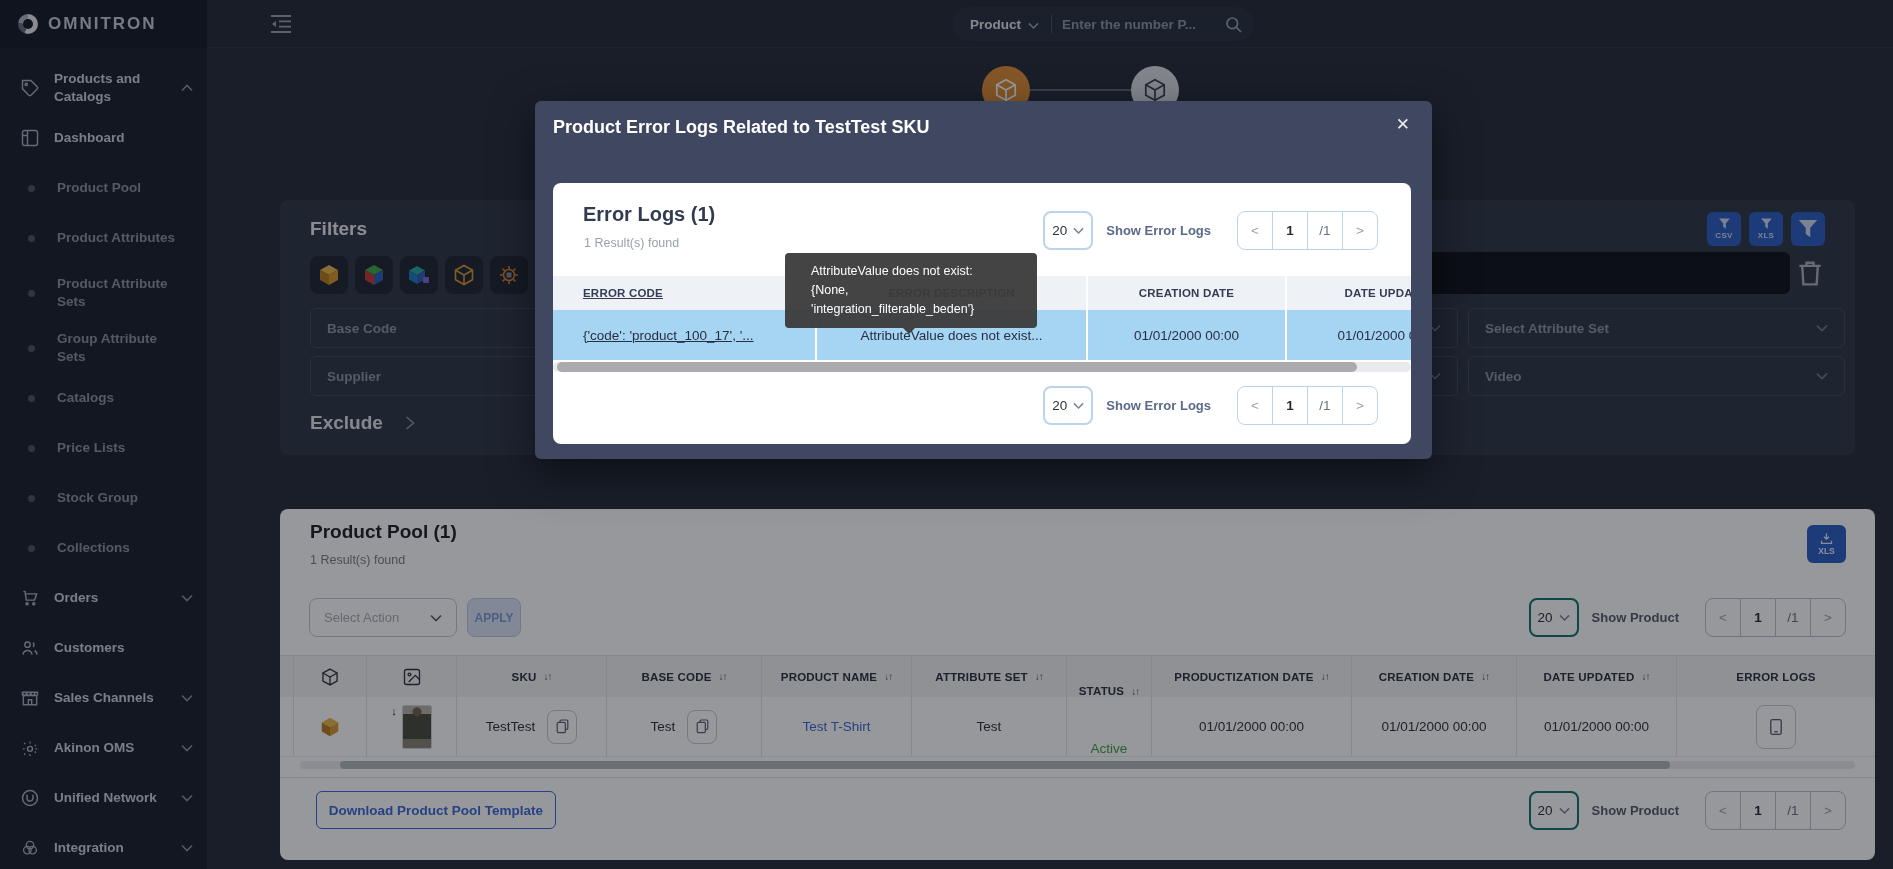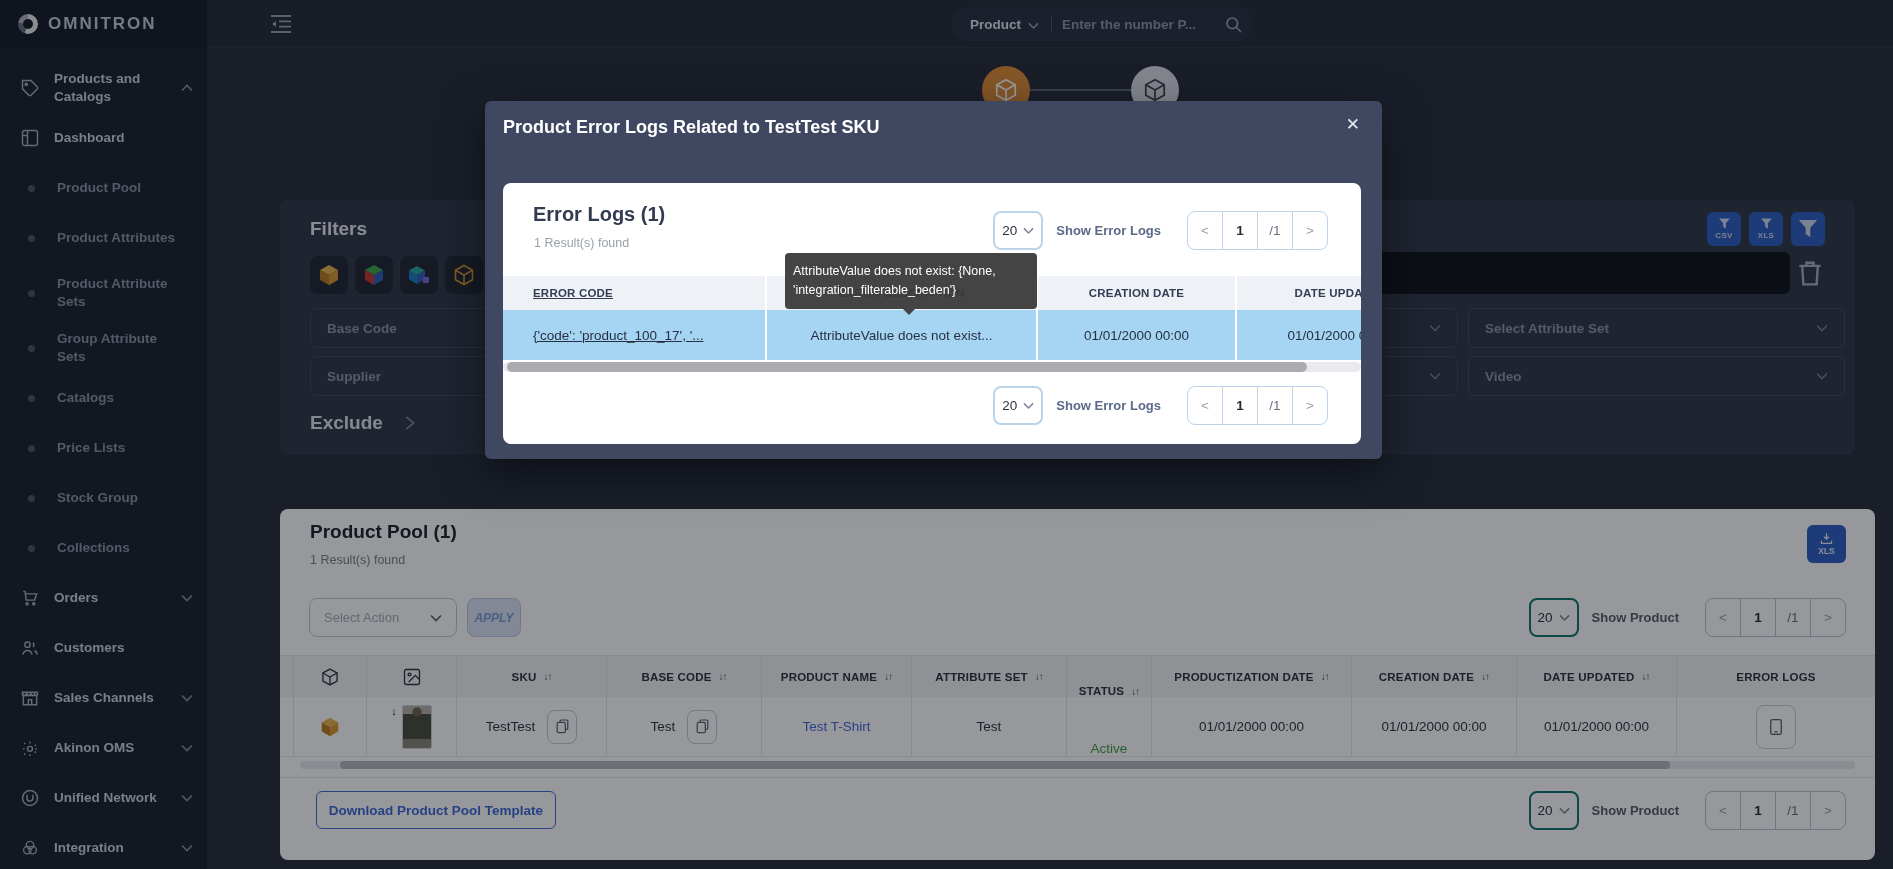--- a/index.html
+++ b/index.html
@@ -80,21 +80,21 @@
   .xls-btn { position:absolute; right:29px; top:16px; width:39px; height:38px; border-radius:6px;
     background:#2d5fc4; color:#e8edf8; display:flex; flex-direction:column; align-items:center;
     justify-content:center; cursor:pointer; }
   .xls-btn .f-ico { width:15px; height:13px; }
   .xls-btn .f-lb { font-size:8.5px; font-weight:bold; margin-top:1px; }
   .action-select { position:absolute; left:29px; top:89px; width:148px; height:39px; border:1px solid #c3c9d4;
     border-radius:8px; display:flex; align-items:center; padding:0 14px; color:#a7adb8; font-size:13px; cursor:pointer; }
   .action-select .fchev { margin-left:auto; width:12px; height:8px; color:#5a6170; }
   .apply-btn { position:absolute; left:187px; top:89px; width:54px; height:39px; background:#dbe4f4;
     border:1px solid #bcc9e2; border-radius:8px; color:#7c9bd8; font-size:12px; font-weight:bold;
-    display:flex; align-items:center; justify-content:center; cursor:pointer;font-style:italic; }
+    display:flex; align-items:center; justify-content:center; cursor:pointer; }
 
   
   .pager { display:flex; align-items:center; }
   .pg-size { width:50px; height:39px; border:2px solid #0f766e; border-radius:8px; display:flex;
     align-items:center; justify-content:center; gap:6px; color:#2b3140; font-size:13.5px; cursor:pointer; }
   .pg-size .fchev { width:11px; height:7px; color:#7c8596; }
   .pg-label { margin:0 26px 0 13px; color:#555d6d; font-size:13px; font-weight:bold; }
   .pg-group { display:flex; }
   .pg-cell { width:36px; height:39px; border:1px solid #bac3d2; margin-left:-1px; display:flex;
     align-items:center; justify-content:center; font-size:13.5px; }
@@ -136,21 +136,21 @@
     border-radius:4px; }
   .pt-thumb { position:absolute; left:40px; top:0; width:1330px; height:8px; background:#b4b8bf;
     border-radius:4px; cursor:pointer; }
   .pool-divider { position:absolute; left:0; top:268px; width:1595px; height:1px; background:#e5e7ea; }
   .download-btn { position:absolute; left:36px; top:282px; width:240px; height:38px; border:1.5px solid #3f6ad8;
     border-radius:6px; color:#3f6ad8; font-size:13.5px; font-weight:bold; display:flex; align-items:center;
     justify-content:center; background:#ffffff; cursor:pointer; }
 
   
   .overlay { position:absolute; inset:0; background:rgba(6,9,16,0.42); z-index:40; }
-  .modal { position:absolute; left:485px; top:101px; width:897px; height:358px; background:#3f4860;
+  .modal { position:absolute; left:535px; top:101px; width:897px; height:358px; background:#3f4860;
     border-radius:6px; box-shadow:0 14px 44px rgba(0,0,0,.5); z-index:60; }
   .modal-title { position:absolute; left:18px; top:16px; color:#ffffff; font-size:18px; font-weight:bold; }
   .modal-close { position:absolute; right:22px; top:13px; color:#e8eaee; font-size:17px; cursor:pointer; }
   .modal-panel { position:absolute; left:18px; top:82px; width:858px; height:261px; background:#ffffff;
     border-radius:8px; overflow:hidden; }
   .mp-title { position:absolute; left:30px; top:20px; color:#323b50; font-size:20px; font-weight:bold; }
   .mp-sub { position:absolute; left:31px; top:53px; color:#9aa0ab; font-size:12.5px; }
   .mpager-top { top:28px; }
   .mpager-bottom { top:203px; }
   .mtable { position:absolute; left:0; top:93px; width:940px; }
@@ -160,21 +160,21 @@
   .mt-hrow .mt-c { font-size:11.5px; font-weight:bold; color:#333c52; letter-spacing:.2px; }
   .mt-row .mt-c { font-size:13.5px; color:#273043; }
   .m0{width:264px; justify-content:flex-start; padding-left:30px;text-decoration:underline;} .m1{width:271px;}
   .m2{width:199px;} .m3{width:206px; border-right:none;}
   .mt-scroll { position:absolute; left:0; top:179px; width:858px; height:10px; background:#e9eaed; border-radius:5px; }
   .mt-thumb { position:absolute; left:4px; top:0; width:800px; height:10px; background:#ababaf;
     border-radius:5px; cursor:pointer; }
 
   .tooltip { position:absolute; left:785px; top:253px; width:252px; min-height:55px; z-index:80;
     background:rgba(58,58,58,0.95); border-radius:4px; color:#ffffff; font-size:12.5px; line-height:19px;
-    padding:9px 8px; }
+    padding:9px 26px; }
   .tooltip::after { content:""; position:absolute; left:118px; bottom:-6px; border-left:6px solid transparent;
     border-right:6px solid transparent; border-top:6px solid rgba(58,58,58,0.95); }
 </style>
 </head>
 <body>
 
 <div class="app">
 
   <aside class="sidebar">
     <div class="logo-row">

